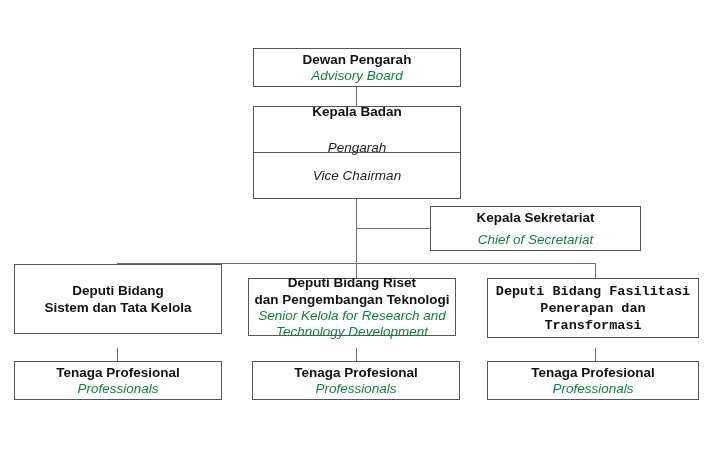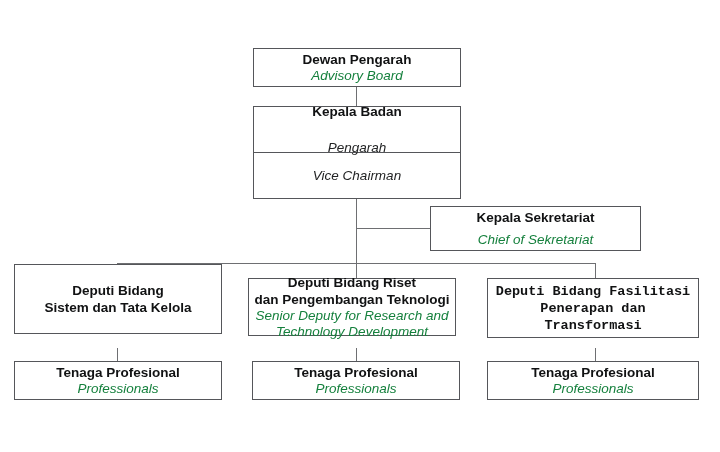--- a/index.html
+++ b/index.html
@@ -106,32 +106,32 @@
       <div class="title">Kepala Badan</div>
       <div class="subtitle">Pengarah</div>
     </div>
     <div class="half">
       <div class="subtitle">Vice Chairman</div>
     </div>
   </div>
 
   <div class="node" style="left:430px; top:206px; width:211px; height:45px;justify-content:space-between;">
     <div class="title">Kepala Sekretariat</div>
-    <div class="subtitle">Chief of Sekretariat</div>
+    <div class="subtitle">Chief of Secretariat</div>
   </div>
 
   <div class="node" style="left:14px; top:264px; width:208px; height:70px;">
     <div class="title">Deputi Bidang
 Sistem dan Tata Kelola</div>
   </div>
 
   <div class="node" style="left:248px; top:278px; width:208px; height:58px;">
     <div class="title">Deputi Bidang Riset
 dan Pengembangan Teknologi</div>
-    <div class="subtitle">Senior Deputy for Research and
+    <div class="subtitle">Senior Kelola for Research and
 Technology Development</div>
   </div>
 
   <div class="node" style="left:487px; top:278px; width:212px; height:60px;font-family:Liberation Mono, monospace;">
     <div class="title">Deputi Bidang Fasilitasi
 Penerapan dan Transformasi</div>
   </div>
 
   <div class="node" style="left:14px; top:361px; width:208px; height:39px;">
     <div class="title">Tenaga Profesional</div>

